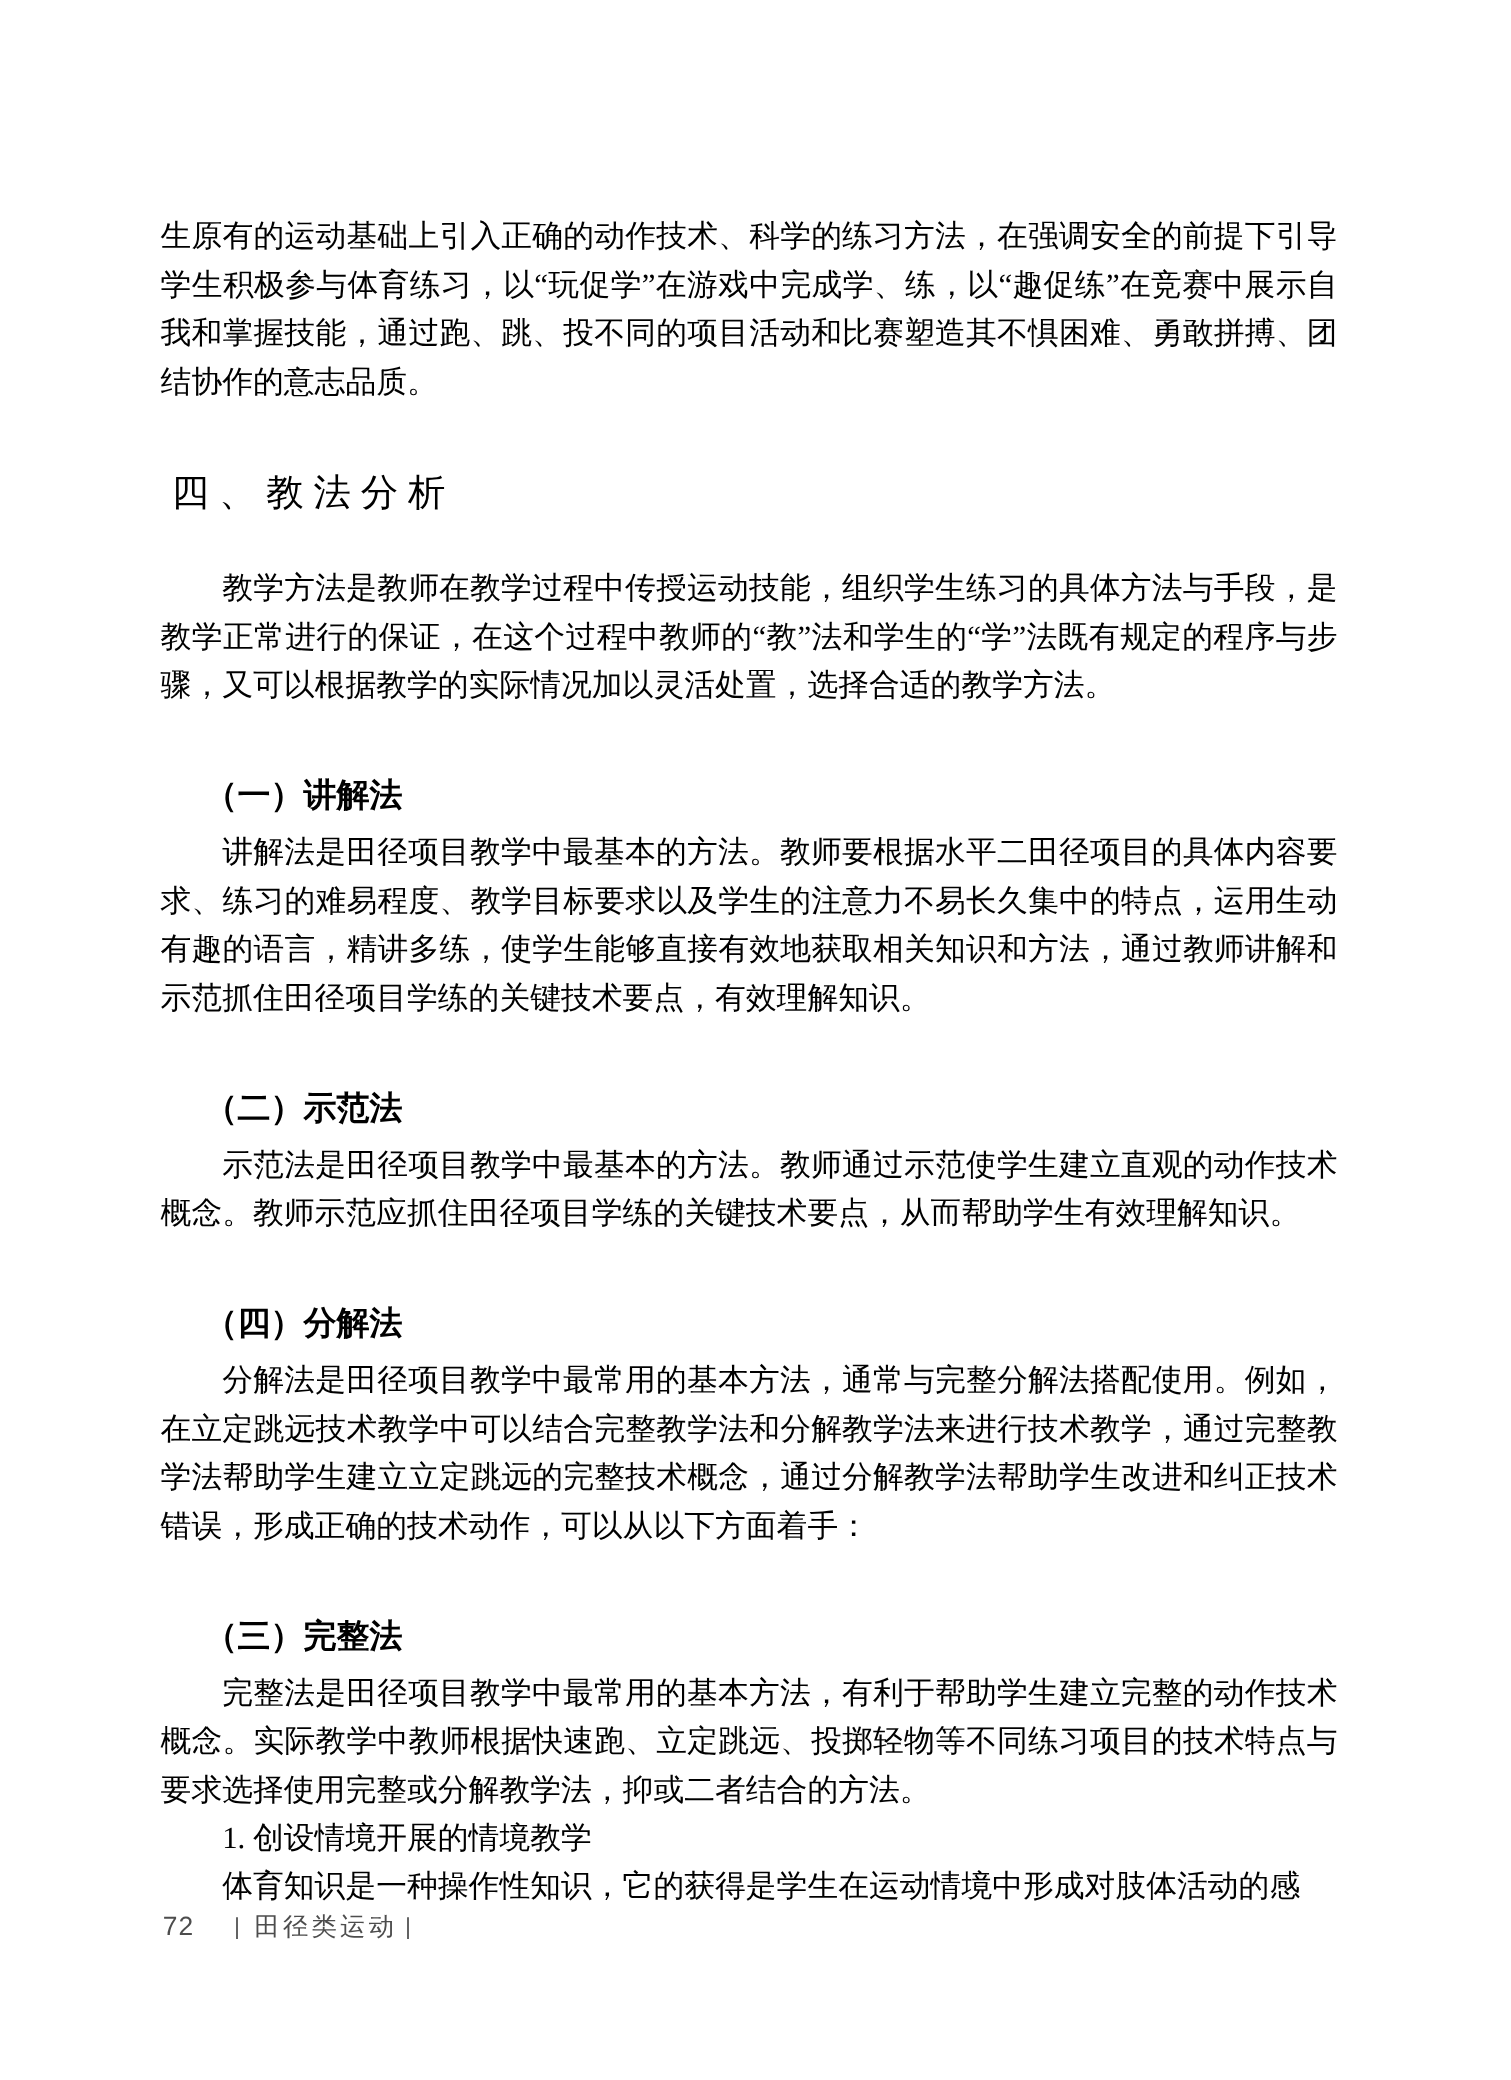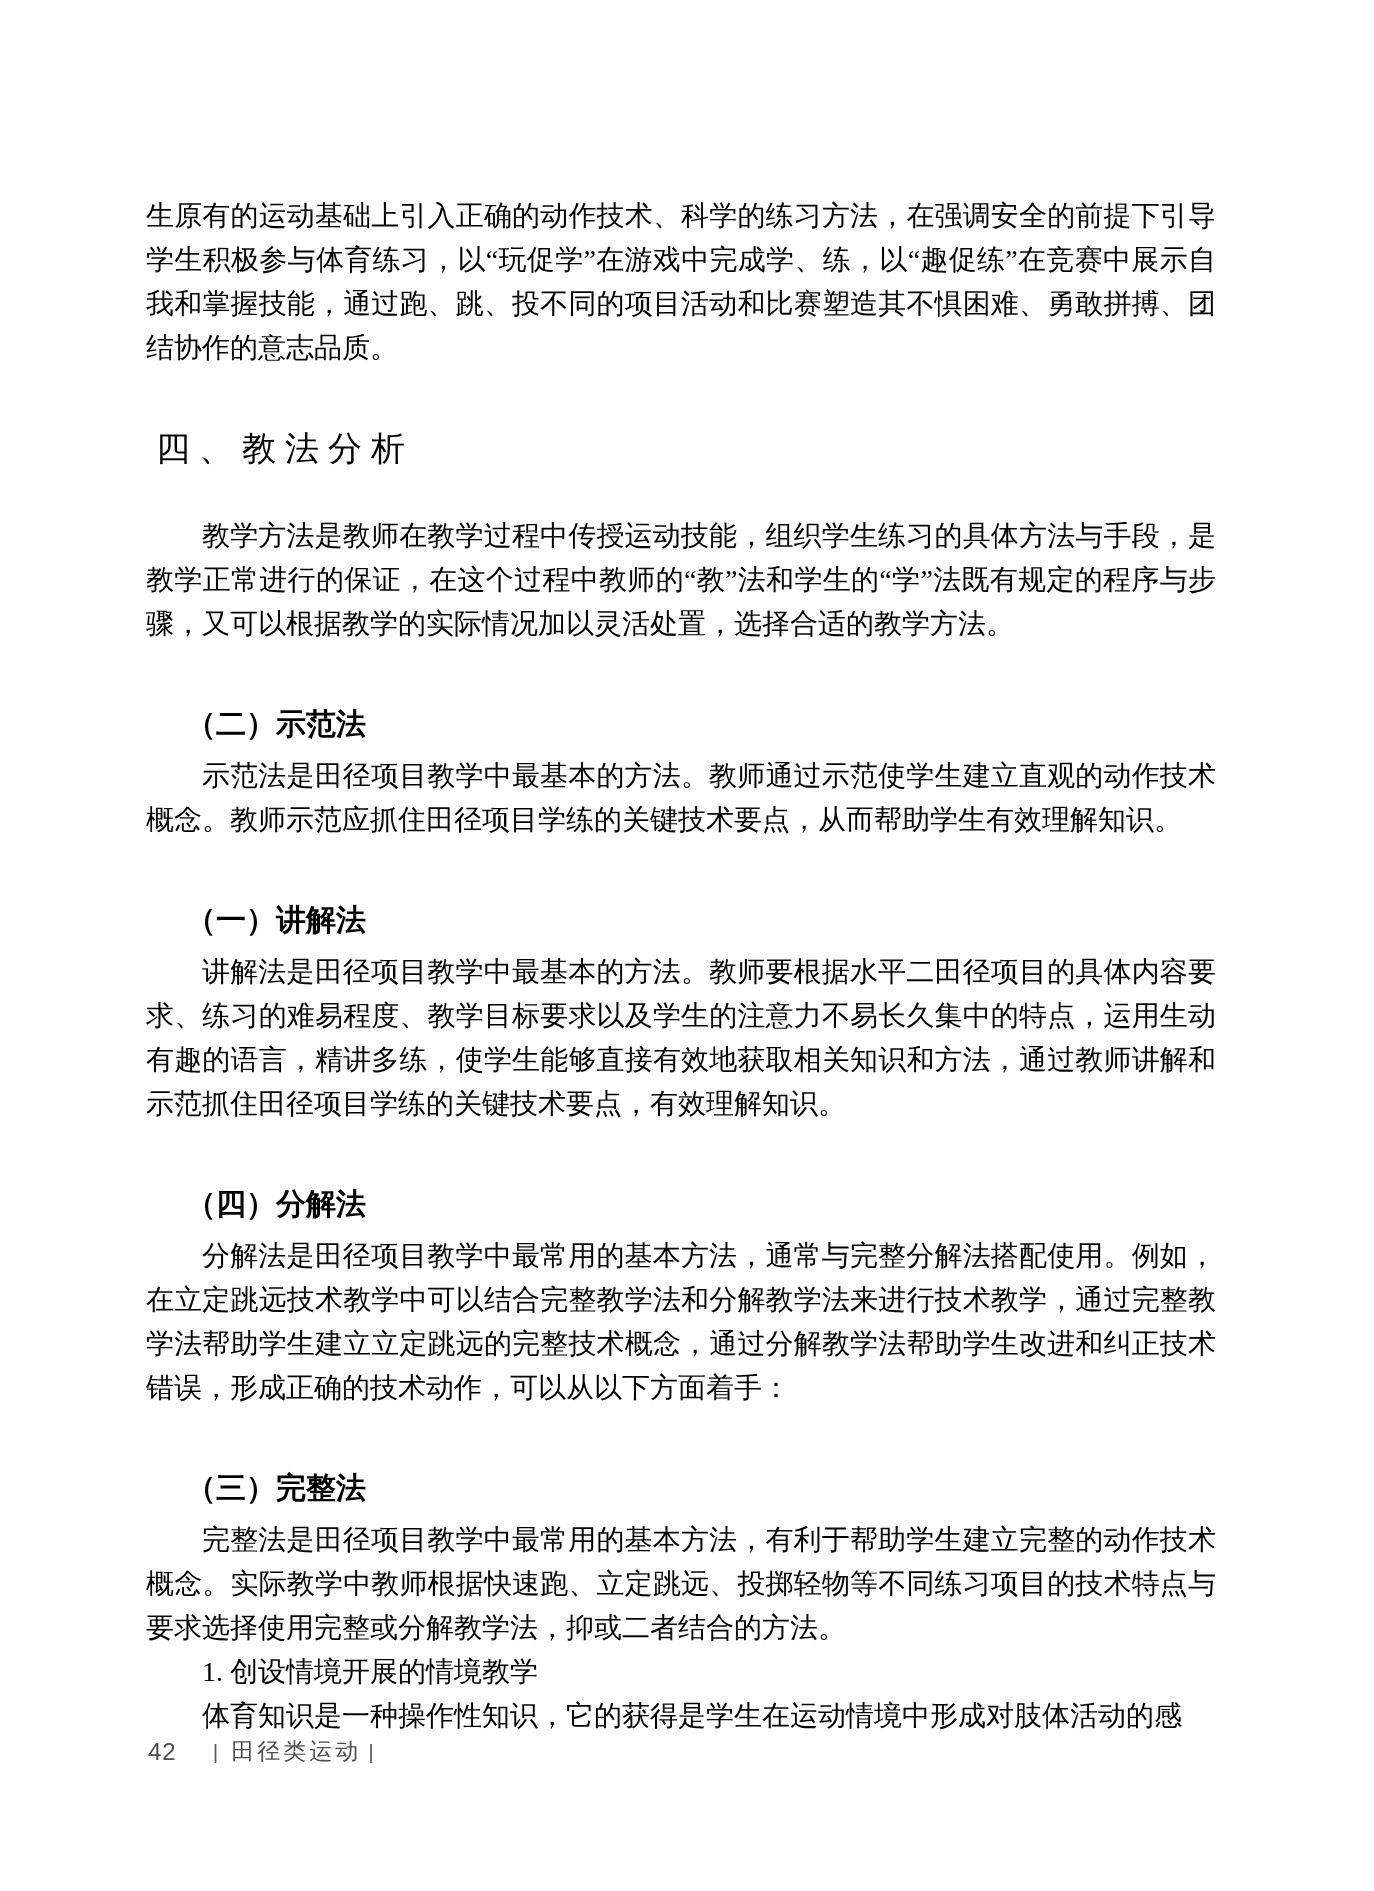--- a/index.html
+++ b/index.html
@@ -67,44 +67,44 @@
 <div class="page">
   <main class="content">
 
     <p class="para no-indent">生原有的运动基础上引入正确的动作技术、科学的练习方法，在强调安全的前提下引导学生积极参与体育练习，以“玩促学”在游戏中完成学、练，以“趣促练”在竞赛中展示自我和掌握技能，通过跑、跳、投不同的项目活动和比赛塑造其不惧困难、勇敢拼搏、团结协作的意志品质。</p>
 
     <h2 class="chapter-heading">四、教法分析</h2>
 
     <p class="para">教学方法是教师在教学过程中传授运动技能，组织学生练习的具体方法与手段，是教学正常进行的保证，在这个过程中教师的“教”法和学生的“学”法既有规定的程序与步骤，又可以根据教学的实际情况加以灵活处置，选择合适的教学方法。</p>
 
     <section>
-      <h3 class="sub-heading">（二）示范法</h3>
-      <p class="para">示范法是田径项目教学中最基本的方法。教师通过示范使学生建立直观的动作技术概念。教师示范应抓住田径项目学练的关键技术要点，从而帮助学生有效理解知识。</p>
+      <h3 class="sub-heading">（一）讲解法</h3>
+      <p class="para">讲解法是田径项目教学中最基本的方法。教师要根据水平二田径项目的具体内容要求、练习的难易程度、教学目标要求以及学生的注意力不易长久集中的特点，运用生动有趣的语言，精讲多练，使学生能够直接有效地获取相关知识和方法，通过教师讲解和示范抓住田径项目学练的关键技术要点，有效理解知识。</p>
     </section>
 
     <section>
-      <h3 class="sub-heading">（一）讲解法</h3>
-      <p class="para">讲解法是田径项目教学中最基本的方法。教师要根据水平二田径项目的具体内容要求、练习的难易程度、教学目标要求以及学生的注意力不易长久集中的特点，运用生动有趣的语言，精讲多练，使学生能够直接有效地获取相关知识和方法，通过教师讲解和示范抓住田径项目学练的关键技术要点，有效理解知识。</p>
+      <h3 class="sub-heading">（二）示范法</h3>
+      <p class="para">示范法是田径项目教学中最基本的方法。教师通过示范使学生建立直观的动作技术概念。教师示范应抓住田径项目学练的关键技术要点，从而帮助学生有效理解知识。</p>
     </section>
 
     <section>
       <h3 class="sub-heading">（四）分解法</h3>
       <p class="para">分解法是田径项目教学中最常用的基本方法，通常与完整分解法搭配使用。例如，在立定跳远技术教学中可以结合完整教学法和分解教学法来进行技术教学，通过完整教学法帮助学生建立立定跳远的完整技术概念，通过分解教学法帮助学生改进和纠正技术错误，形成正确的技术动作，可以从以下方面着手：</p>
     </section>
 
     <section>
       <h3 class="sub-heading">（三）完整法</h3>
       <p class="para">完整法是田径项目教学中最常用的基本方法，有利于帮助学生建立完整的动作技术概念。实际教学中教师根据快速跑、立定跳远、投掷轻物等不同练习项目的技术特点与要求选择使用完整或分解教学法，抑或二者结合的方法。</p>
     </section>
 
     <p class="numbered-item">1. 创设情境开展的情境教学</p>
 
     <p class="para">体育知识是一种操作性知识，它的获得是学生在运动情境中形成对肢体活动的感</p>
 
   </main>
 
   <footer class="page-footer">
-    <span class="page-num">42</span>
+    <span class="page-num">72</span>
     <span class="footer-sep">|</span>
     <span class="footer-title">田径类运动</span>
     <span class="footer-sep-end">|</span>
   </footer>
 </div>
 
 </body></html>

